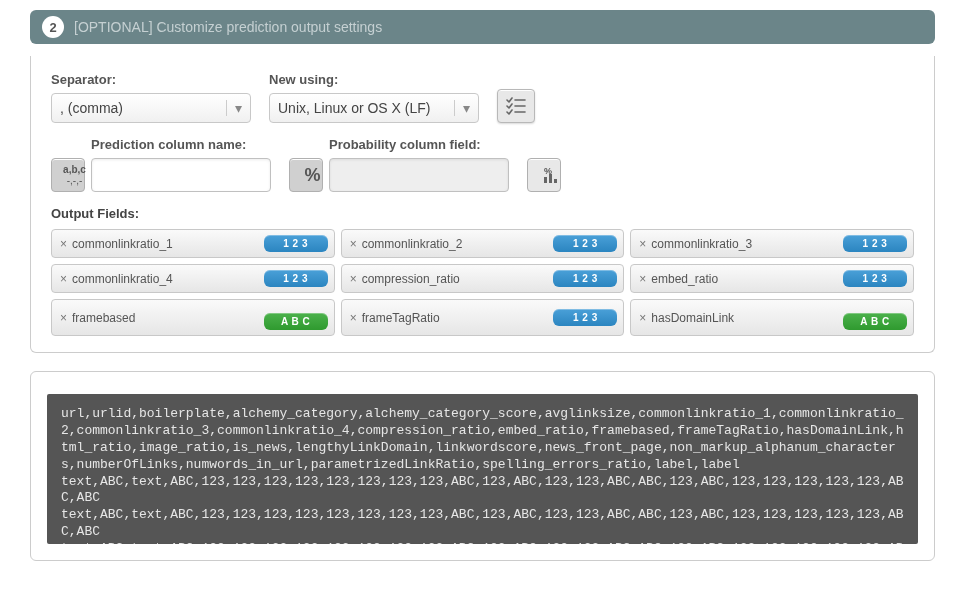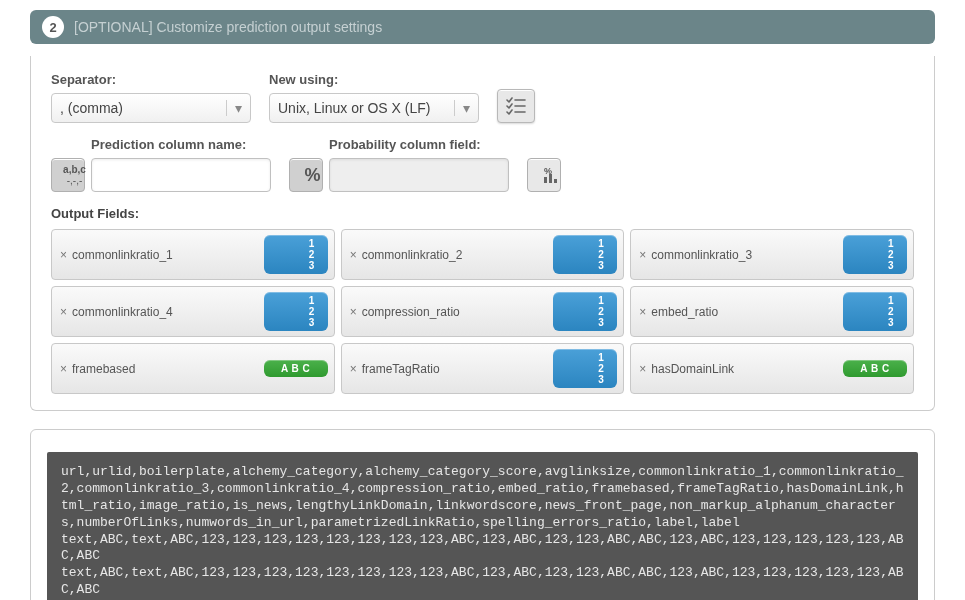--- a/index.html
+++ b/index.html
@@ -126,22 +126,22 @@
     font-size: 10px;
     font-weight: bold;
     letter-spacing: 0.5px;
     color: #fff;
     padding: 3px 12px;
     border-radius: 6px;
     width: 64px;
     text-align:center;
     box-shadow: inset 0 1px 0 rgba(255,255,255,0.3);
   }
-  .badge-num { background: linear-gradient(#4aa0d8,#2b85c0); padding-left: 44px; }
-  .badge-abc { background: linear-gradient(#4bb14b,#2f9a2f); }
+  .badge-num { background: linear-gradient(#4aa0d8,#2b85c0); }
+  .badge-abc { background: linear-gradient(#4bb14b,#2f9a2f); margin-top: 8px; }
   .preview-block {
     border: 1px solid #ccc;
     border-radius: 6px;
     margin-top: 18px;
     padding: 14px 16px 16px 16px;
   }
   .preview-title { font-weight: bold; color:#444; font-size: 13px; }
   .preview-sub { color:#aaa; font-size: 12px; font-weight: normal; margin-left: 2px;}
   .preview-box {
     background: #555;

